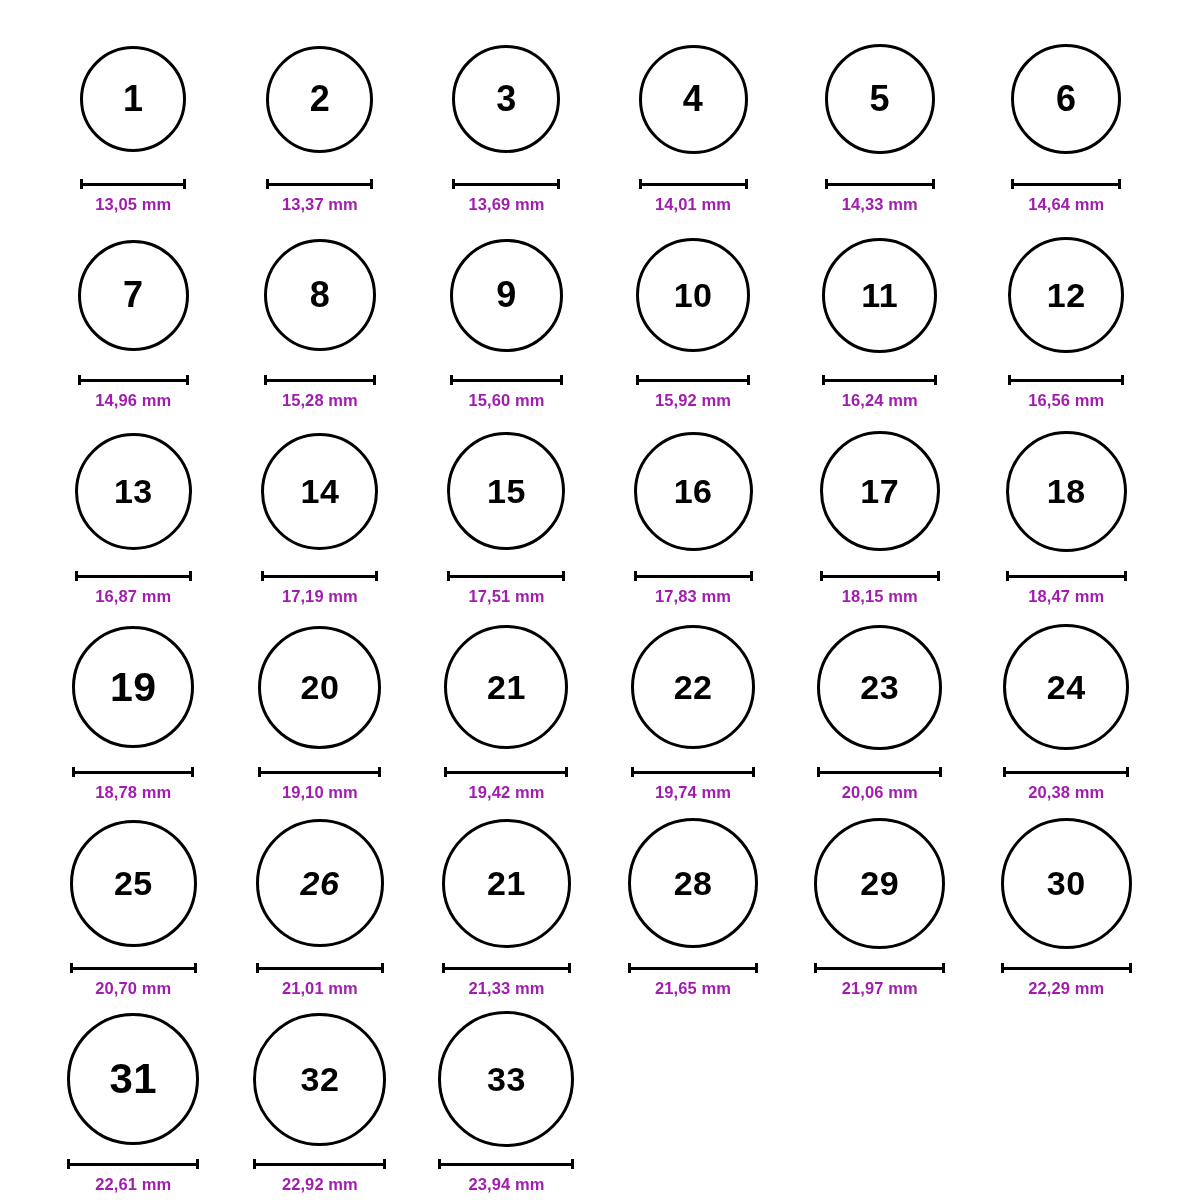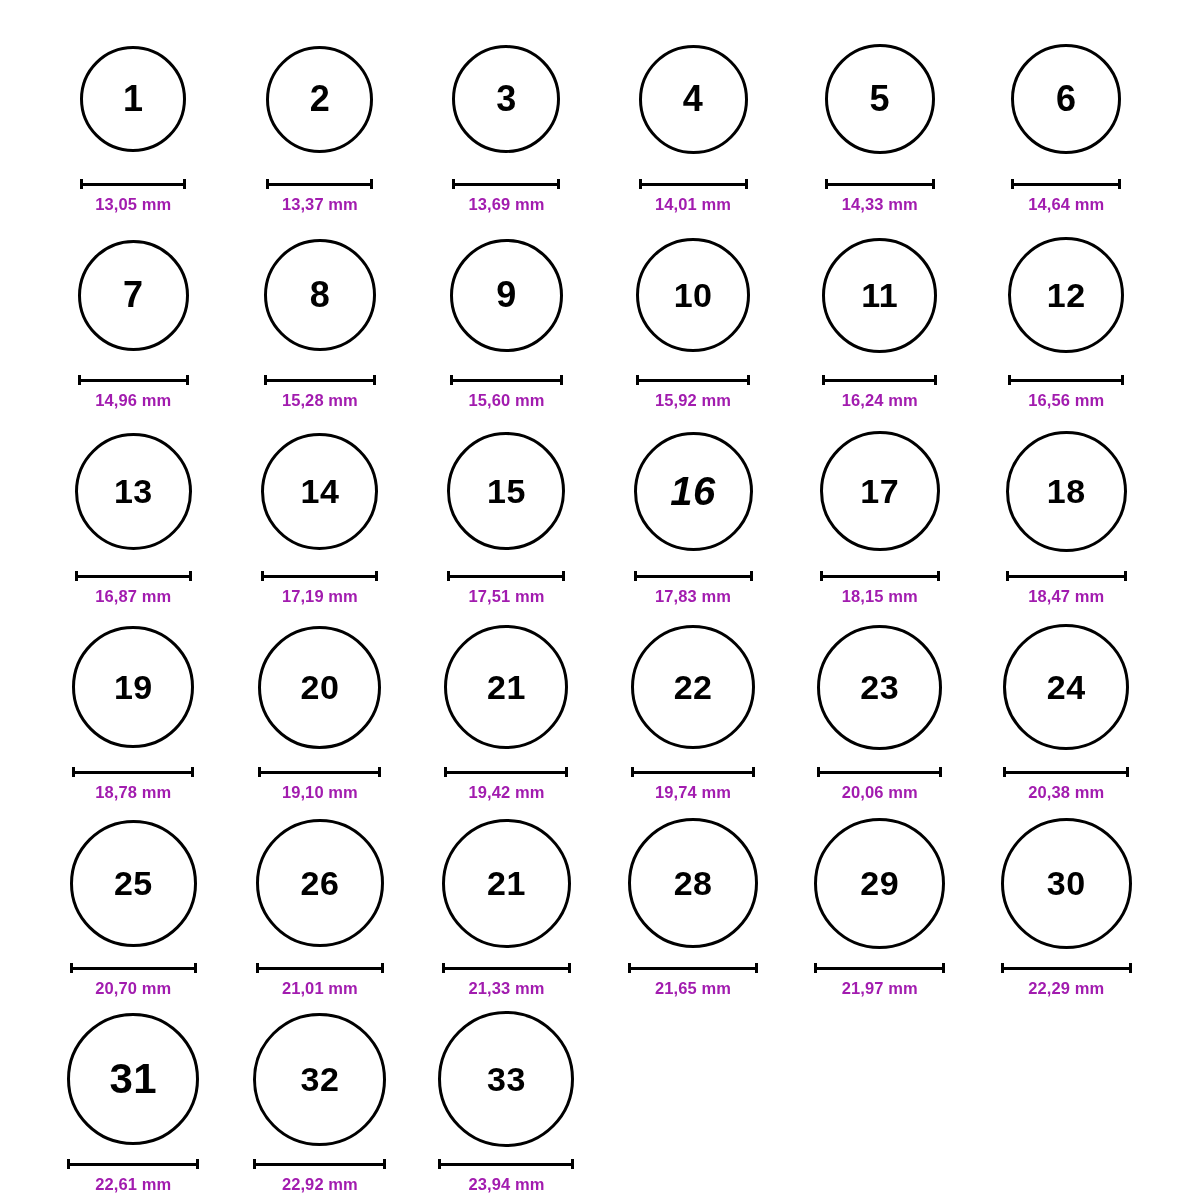--- a/index.html
+++ b/index.html
@@ -292,21 +292,21 @@
         <div class="measure">
           <div class="bar" style="width: 118px;">
             <div class="line"></div>
           </div>
           <div class="mm">17,51 mm</div>
         </div>
       </div>
       <div class="cell" style="height: 196px;">
         <div class="circle-wrap" style="height: 142px;">
           <div class="circle" style="width: 119px; height: 119px;">
-            <span class="circle-label" style="font-size: 40px; font-style: italic;">16</span>
+            <span class="circle-label" style="font-size: 34px;">16</span>
           </div>
         </div>
         <div class="measure">
           <div class="bar" style="width: 119px;">
             <div class="line"></div>
           </div>
           <div class="mm">17,83 mm</div>
         </div>
       </div>
       <div class="cell" style="height: 196px;">
@@ -333,21 +333,21 @@
             <div class="line"></div>
           </div>
           <div class="mm">18,47 mm</div>
         </div>
       </div>
     </div>
     <div class="row">
       <div class="cell" style="height: 196px;">
         <div class="circle-wrap" style="height: 142px;">
           <div class="circle" style="width: 122px; height: 122px;">
-            <span class="circle-label" style="font-size: 34px;">19</span>
+            <span class="circle-label" style="font-size: 41px;">19</span>
           </div>
         </div>
         <div class="measure">
           <div class="bar" style="width: 122px;">
             <div class="line"></div>
           </div>
           <div class="mm">18,78 mm</div>
         </div>
       </div>
       <div class="cell" style="height: 196px;">
@@ -424,21 +424,21 @@
           </div>
         </div>
         <div class="measure">
           <div class="bar" style="width: 127px;">
             <div class="line"></div>
           </div>
           <div class="mm">20,70 mm</div>
         </div>
       </div>
       <div class="cell" style="height: 196px;">
-        <div class="circle-wrap" style="height: 142px;">
+        <div class="circle-wrap" style="height: 142px; font-style: italic;">
           <div class="circle" style="width: 128px; height: 128px;">
             <span class="circle-label" style="font-size: 34px;">26</span>
           </div>
         </div>
         <div class="measure">
           <div class="bar" style="width: 128px;">
             <div class="line"></div>
           </div>
           <div class="mm">21,01 mm</div>
         </div>

